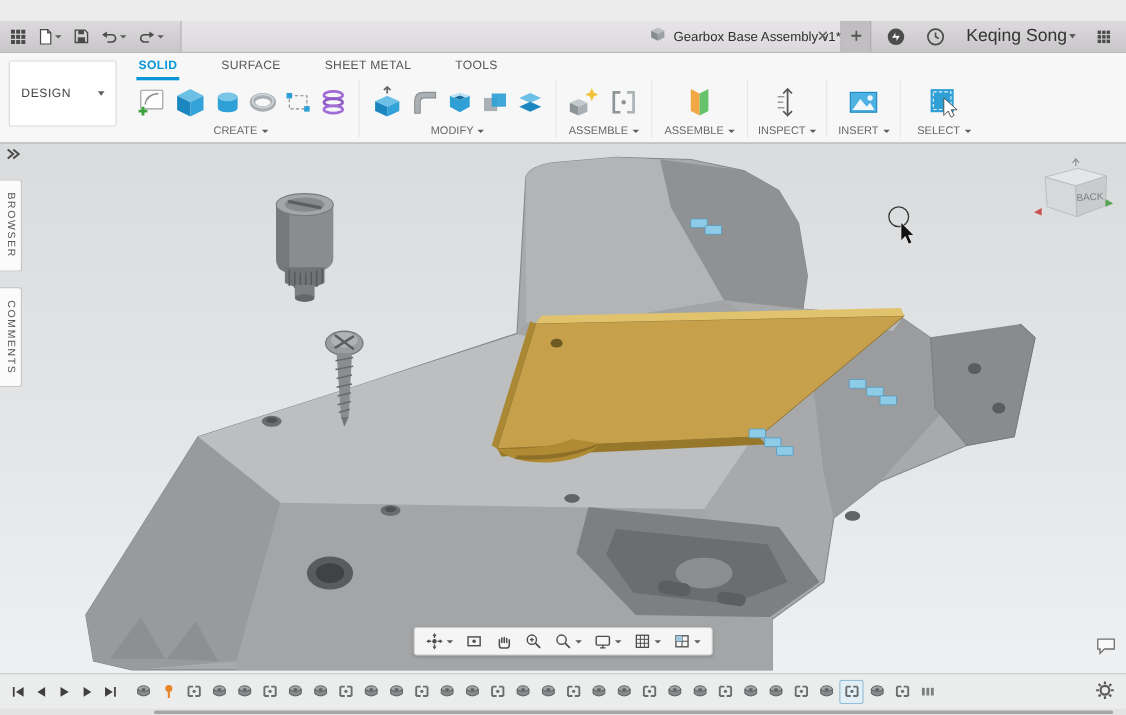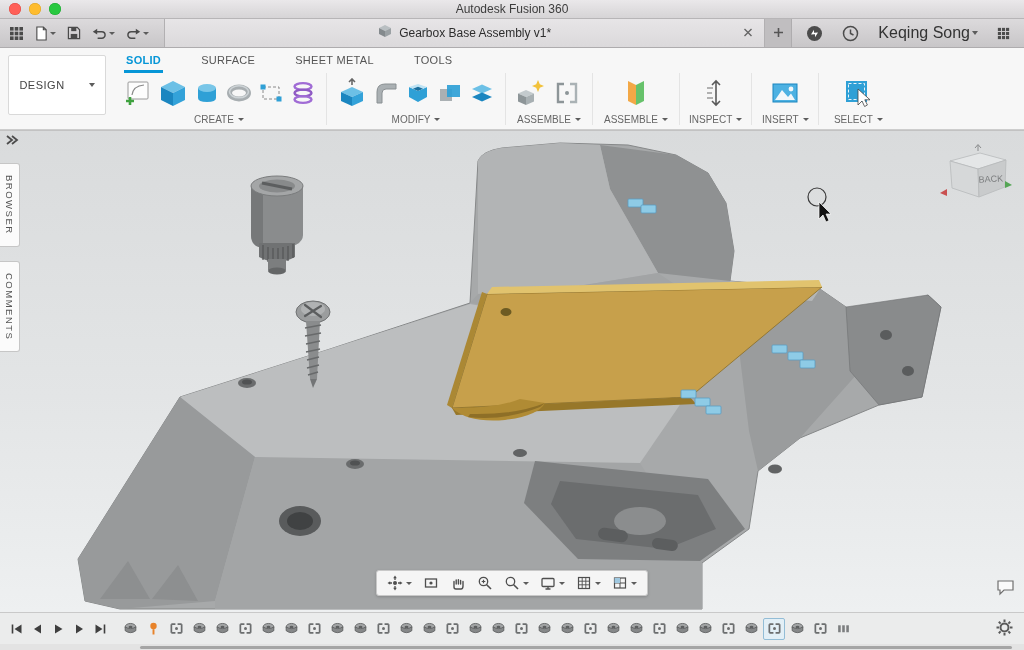--- a/index.html
+++ b/index.html
@@ -13,21 +13,21 @@
   .light{width:12px;height:12px;border-radius:50%;border:none;cursor:pointer}
   .light.red{background:#ff5f57;box-shadow:inset 0 0 0 .5px #dd4a43}
   .light.yellow{background:#febc2e;box-shadow:inset 0 0 0 .5px #dba326}
   .light.green{background:#28c840;box-shadow:inset 0 0 0 .5px #1fa532}
   .title-text{position:absolute;left:0;right:0;text-align:center;font-size:12px;color:#3c3c3c}
 
   
   .tabbar{position:absolute;top:19px;left:0;right:0;height:29px;background:linear-gradient(#dcdadc,#c8c6c8);border-bottom:1px solid #aeacae;display:flex;align-items:center;z-index:29}
   .tb-left{display:flex;align-items:center;gap:3px;padding:0 5px}
   .tbtn{display:flex;align-items:center;gap:2px;background:none;border:none;padding:3px 4px;cursor:pointer}
-  .doc-tab{height:100%;flex:1;max-width:624px;margin-left:6px;background:linear-gradient(#e7e5e7,#dbd9db);border-left:1px solid #b2b0b2;border-right:1px solid #b2b0b2;display:flex;align-items:center;justify-content:center;gap:7px;position:relative;cursor:pointer}
+  .doc-tab{height:100%;flex:1;max-width:624px;margin-left:6px;background:linear-gradient(#e7e5e7,#dbd9db);border-left:1px solid #b2b0b2;border-right:1px solid #b2b0b2;display:flex;align-items:center;justify-content:flex-end;gap:7px;position:relative;cursor:pointer}
   .doc-title{font-size:12px;color:#2d2d2d}
   .doc-close{position:absolute;right:9px;top:50%;transform:translateY(-50%);background:none;border:none;padding:2px;cursor:pointer;display:flex}
   .plus-btn{width:27px;height:100%;background:#c0bec0;border:none;border-right:1px solid #aeacae;display:flex;align-items:center;justify-content:center;cursor:pointer}
   .tb-right{display:flex;align-items:center;gap:11px;margin-left:auto;padding:0 10px}
   .user-name{font-size:16px;color:#333}
   .caret{width:0;height:0;border-left:3.5px solid transparent;border-right:3.5px solid transparent;border-top:4px solid #5c5c5c;display:inline-block}
   .caret.sm{border-left-width:3px;border-right-width:3px;border-top-width:3.5px}
 
   
   .ribbon{position:absolute;top:48px;left:0;right:0;height:82px;background:#f7f7f7;border-bottom:1px solid #cdcdcd;z-index:28}
@@ -64,28 +64,20 @@
   .tl-item.selected{border-color:#93bdd6;background:#e3eff6}
   .tl-settings{margin-left:auto;width:25px;height:25px;display:flex;align-items:center;justify-content:center;background:none;border:none;cursor:pointer}
   .hscroll{position:absolute;top:644px;left:0;right:0;height:6px;background:#e3e3e3}
   .hthumb{position:absolute;left:140px;width:872px;top:2px;height:3px;background:#a5a5a5;border-radius:2px;cursor:pointer}
 </style>
 </head>
 <body>
 
 <div class="window">
 
-  <div class="titlebar">
-    <div class="lights">
-      <button class="light red"></button>
-      <button class="light yellow"></button>
-      <button class="light green"></button>
-    </div>
-    <div class="title-text">Autodesk Fusion 360</div>
-  </div>
 
   <div class="tabbar">
     <div class="tb-left">
       <button class="tbtn">
           <span class="icon">
             <svg width="15" height="15" viewBox="0 0 15 15">
               <g fill="#4a4a4a">
                 <rect x="1" y="1" width="3.6" height="3.6"></rect>
                 <rect x="5.7" y="1" width="3.6" height="3.6"></rect>
                 <rect x="10.4" y="1" width="3.6" height="3.6"></rect>

